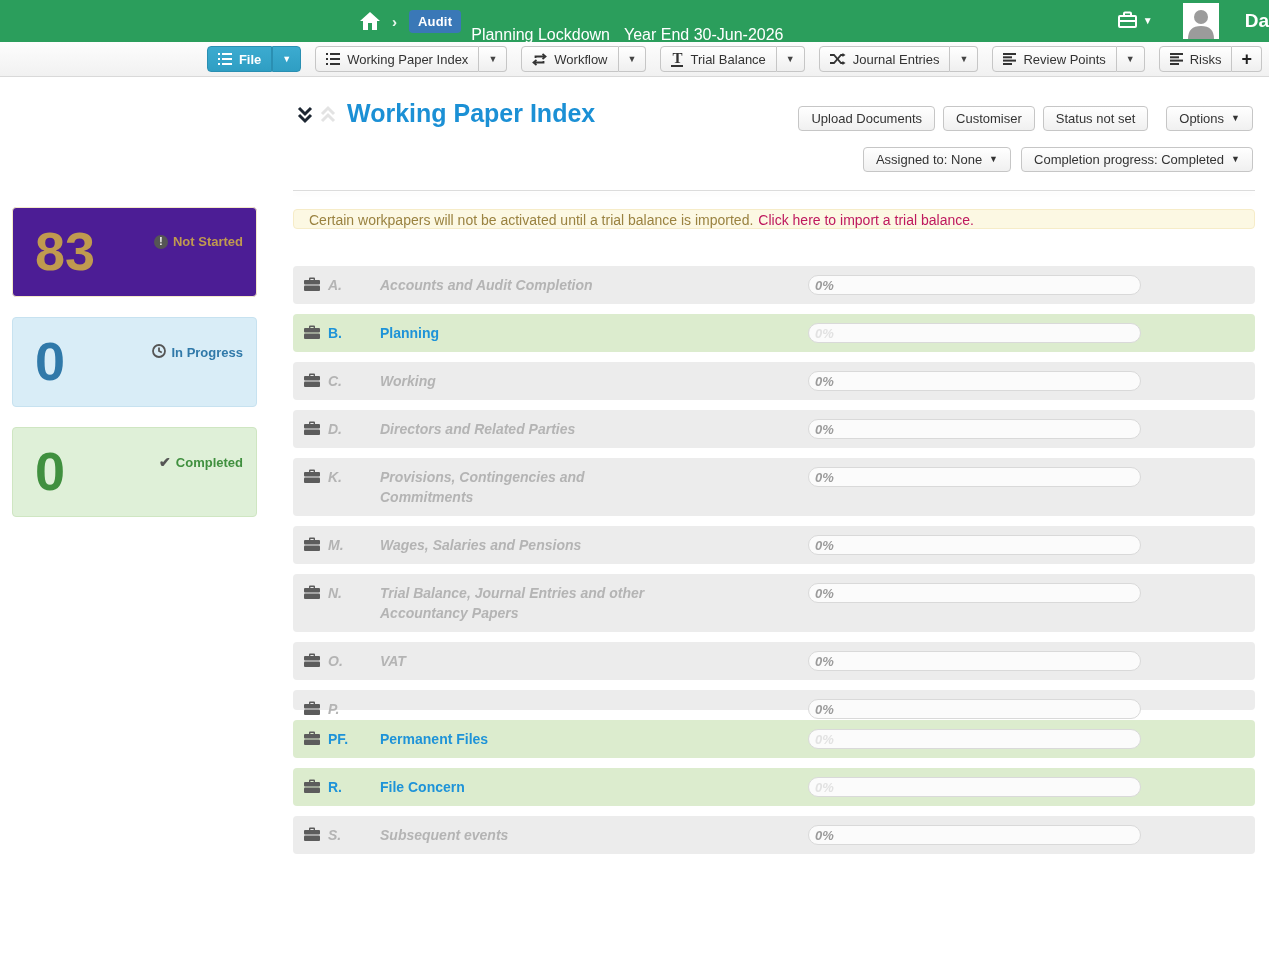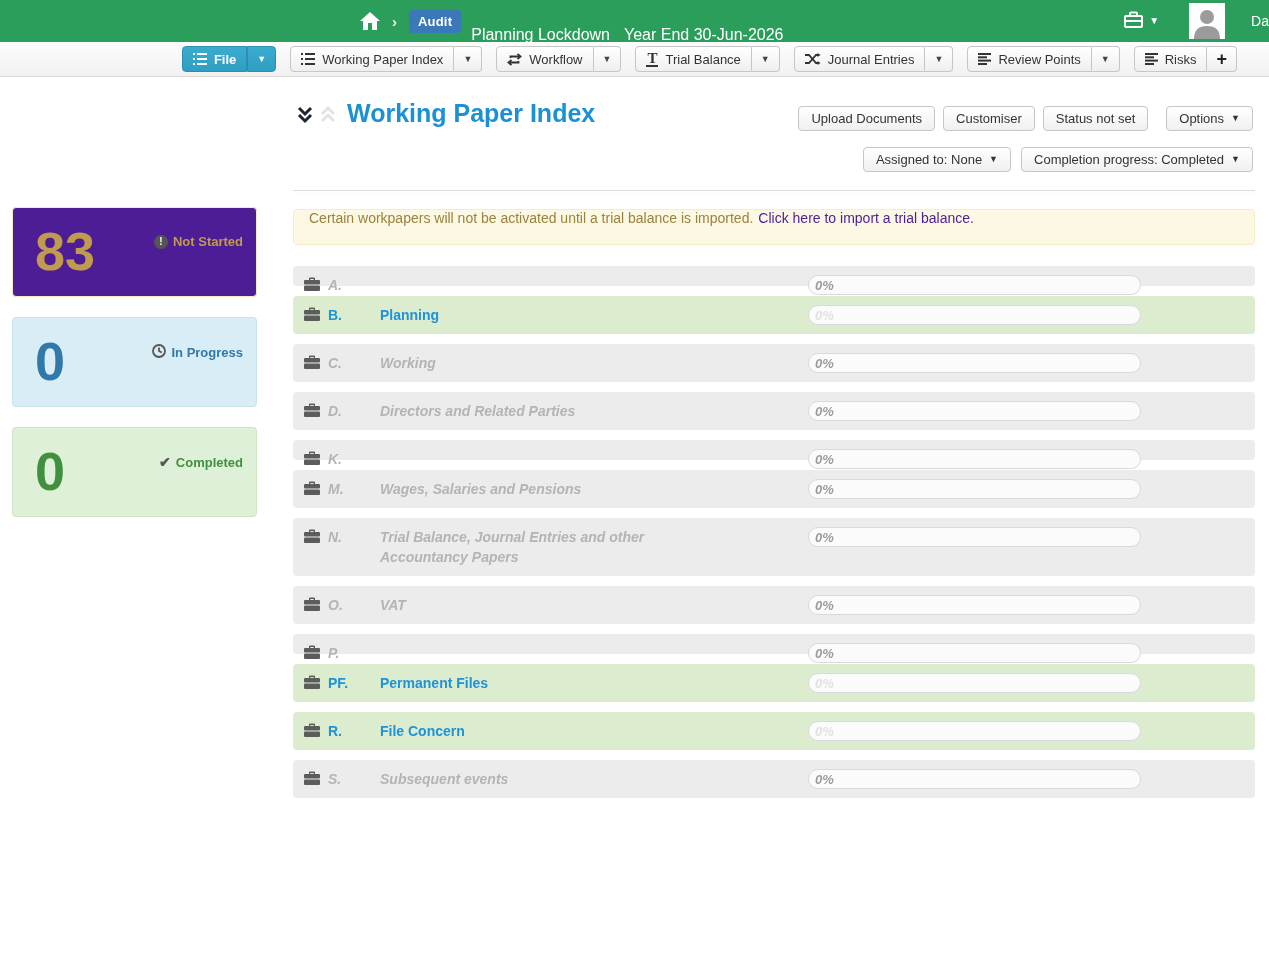--- a/index.html
+++ b/index.html
@@ -22,28 +22,28 @@
   }
   .engagement{font-size:16px;color:#fff;display:flex;gap:14px;white-space:nowrap;margin-top:28px;}
   .topbar-right{position:absolute;right:0;top:0;height:42px;display:flex;align-items:center;}
   .case-ic{display:flex;align-items:center;gap:6px;margin-right:30px;}
   .caret{font-size:10px;line-height:1;}
   .avatar{
     width:36px;height:36px;background:#fff;display:flex;align-items:flex-end;justify-content:center;
     overflow:hidden;margin-right:5px;
   }
   .avatar svg{display:block;}
-  .user-name{font-weight:normal;font-size:14px;white-space:nowrap;padding-left:21px;}
+  .user-name{font-weight:bold;font-size:19px;white-space:nowrap;padding-left:21px;}
   
   .toolbar{
     position:absolute;top:42px;left:0;width:1269px;height:35px;
     background:linear-gradient(#fdfdfd,#f1f1f1);
     border-bottom:1px solid #d9d9d9;
     display:flex;align-items:center;justify-content:flex-end;
-    gap:14px;padding-right:32px;box-sizing:border-box;
+    gap:14px;padding-right:7px;box-sizing:border-box;
   }
   .btn-group{display:flex;}
   .tbtn{
     display:flex;align-items:center;gap:7px;height:26px;padding:0 10px;
     background:linear-gradient(#ffffff,#efefef);
     border:1px solid #c6c6c6;color:#333;font-size:13px;cursor:pointer;white-space:nowrap;
   }
   .btn-group .tbtn:first-child{border-radius:4px 0 0 4px;}
   .btn-group .tbtn:last-child{border-radius:0 4px 4px 0;border-left:none;}
   .tbtn.caret-part{padding:0 9px;}
@@ -93,25 +93,25 @@
   .stat.completed{top:427px;background:#dff0d8;border:1px solid #cfe6c2;}
   .stat.completed .num,.stat.completed .lbl{color:#40903f;}
   .excl-circle{
     width:14px;height:14px;border-radius:50%;background:#555;color:#fff;
     display:inline-flex;align-items:center;justify-content:center;
     font-size:10px;font-weight:bold;
   }
   .check-glyph{color:#555;font-size:14px;}
   
   .banner{
-    position:absolute;left:293px;top:209px;width:962px;height:36px;box-sizing:border-box;
+    position:absolute;left:293px;top:209px;width:962px;height:20px;box-sizing:border-box;
     background:#fcf8e3;border:1px solid #f6ecc8;border-radius:4px;
-    display:flex;align-items:flex-start;padding:0 15px;font-size:14px;color:#9a8240;gap:5px;white-space:nowrap;
-  }
-  .banner a{color:#4c1d95;text-decoration:none;cursor:pointer;}
+    display:flex;align-items:flex-end;padding:0 15px;font-size:14px;color:#9a8240;gap:5px;white-space:nowrap;
+  }
+  .banner a{color:#be185d;text-decoration:none;cursor:pointer;}
   
   .section-list{position:absolute;left:293px;top:266px;width:962px;}
   .srow{
     position:relative;border-radius:4px;margin-bottom:10px;
     padding:9px 0;min-height:20px;box-sizing:border-box;
   }
   .srow.inactive{background:#ececec;}
   .srow.active{background:#dcecce;}
   .srow .bicon{position:absolute;left:11px;top:11px;}
   .srow .ref{
@@ -365,20 +365,21 @@
     <span class="bicon">
       <svg width="16" height="14" viewBox="0 0 16 14">
           <g fill="#5c5c5c">
             <path d="M5 3 V1.5 A1 1 0 0 1 6 0.5 H10 A1 1 0 0 1 11 1.5 V3 H9.6 V2 H6.4 V3 Z"></path>
             <rect x="0" y="3" width="16" height="4.5" rx="1"></rect>
             <rect x="0" y="8.5" width="16" height="5.5" rx="1"></rect>
           </g>
         </svg>
     </span>
     <span class="ref">A.</span>
+    <span class="stitle">Accounts and Audit Completion</span>
     <span class="pbar">
       <span class="pct">0%</span>
     </span>
   </div>
     <div class="srow active">
     <span class="bicon">
       <svg width="16" height="14" viewBox="0 0 16 14">
           <g fill="#5c5c5c">
             <path d="M5 3 V1.5 A1 1 0 0 1 6 0.5 H10 A1 1 0 0 1 11 1.5 V3 H9.6 V2 H6.4 V3 Z"></path>
             <rect x="0" y="3" width="16" height="4.5" rx="1"></rect>
@@ -428,20 +429,21 @@
     <span class="bicon">
       <svg width="16" height="14" viewBox="0 0 16 14">
           <g fill="#5c5c5c">
             <path d="M5 3 V1.5 A1 1 0 0 1 6 0.5 H10 A1 1 0 0 1 11 1.5 V3 H9.6 V2 H6.4 V3 Z"></path>
             <rect x="0" y="3" width="16" height="4.5" rx="1"></rect>
             <rect x="0" y="8.5" width="16" height="5.5" rx="1"></rect>
           </g>
         </svg>
     </span>
     <span class="ref">K.</span>
+    <span class="stitle">Provisions, Contingencies and Commitments</span>
     <span class="pbar">
       <span class="pct">0%</span>
     </span>
   </div>
     <div class="srow inactive">
     <span class="bicon">
       <svg width="16" height="14" viewBox="0 0 16 14">
           <g fill="#5c5c5c">
             <path d="M5 3 V1.5 A1 1 0 0 1 6 0.5 H10 A1 1 0 0 1 11 1.5 V3 H9.6 V2 H6.4 V3 Z"></path>
             <rect x="0" y="3" width="16" height="4.5" rx="1"></rect>

